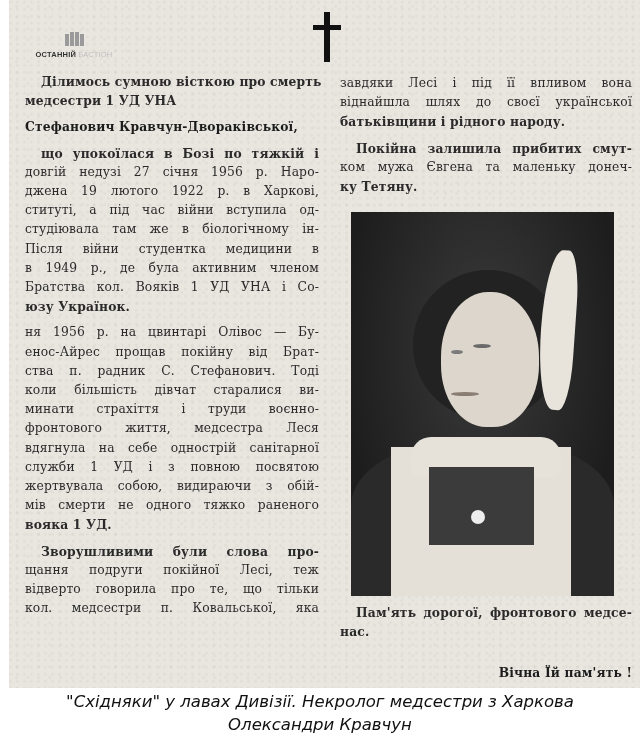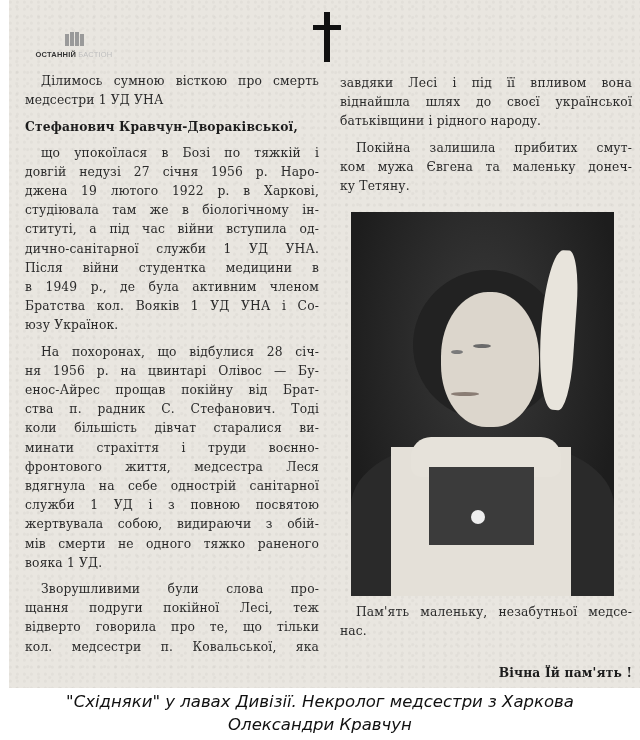--- a/index.html
+++ b/index.html
@@ -44,22 +44,22 @@
     .cross .h { position: absolute; left: 1px; top: 13px; width: 28px; height: 5px; background: #111; }
 
     .col {
       position: absolute; color: #2a2a2a;
       font-family: "DejaVu Serif", serif; font-size: 12.3px; line-height: 19.2px;
       letter-spacing: 0.15px;
     }
     .col-left { left: 16px; top: 72px; width: 294px; }
     .col-right { left: 331px; top: 74px; width: 292px; }
     .line { display: block; white-space: nowrap; text-align: justify; text-align-last: justify; }
-    .line.last { text-align-last: left; }
-    .indent { padding-left: 16px; }
+    .line.last { text-align-last: left; font-weight: bold; }
+    .indent { padding-left: 16px; font-weight: bold; }
     .bold { font-weight: bold; color: #1c1c1c; text-align: right; }
     .gap { height: 7px; }
 
     .photo {
       position: absolute; left: 342px; top: 212px; width: 263px; height: 384px;
       background: #2c2c2c; overflow: hidden;
     }
     .photo .bg { position: absolute; inset: 0; background: radial-gradient(ellipse at 50% 35%, #3a3a3a, #1d1d1d 75%); }
     .photo .hair { position: absolute; left: 62px; top: 58px; width: 150px; height: 150px; border-radius: 50%; background: #222; }
     .photo .face { position: absolute; left: 90px; top: 80px; width: 98px; height: 135px; border-radius: 48% 48% 46% 46%; background: #dcd6cc; }
@@ -104,29 +104,27 @@
 
   <div class="col col-left" id="col-left">
       <span class="line indent">Ділимось сумною вісткою про смерть</span>
       <span class="line last">медсестри 1 УД УНА</span>
       <div class="gap"></div>
       <span class="line bold last">Стефанович Кравчун-Дворaківської,</span>
       <div class="gap"></div>
       <span class="line indent">що упокоїлася в Бозі  по тяжкій і</span>
       <span class="line">довгій недузі 27 січня 1956 р. Наро-</span>
       <span class="line">джена 19 лютого 1922 р. в Харкові,</span>
+      <span class="line">ституті, а під час війни вступила од-</span>
       <span class="line">студіювала там же в біологічному ін-</span>
-      <span class="line">ституті, а під час війни вступила од-</span>
-      <span class="line">дично-санітарної служби 1 УД УНА.</span>
       <span class="line">Після війни  студентка  медицини в</span>
       <span class="line">в 1949 р., де була активним членом</span>
       <span class="line">Братства кол. Вояків 1 УД УНА і Со-</span>
       <span class="line last">юзу Українок.</span>
       <div class="gap"></div>
-      <span class="line indent">На похоронах, що відбулися 28 січ-</span>
       <span class="line">ня 1956 р. на цвинтарі Олівос — Бу-</span>
       <span class="line">енос-Айрес прощав покійну від Брат-</span>
       <span class="line">ства п. радник С. Стефанович. Тоді</span>
       <span class="line">коли більшість дівчат старалися ви-</span>
       <span class="line">минати страхіття і труди воєнно-</span>
       <span class="line">фронтового життя, медсестра Леся</span>
       <span class="line">вдягнула на себе однострій санітарної</span>
       <span class="line">служби 1 УД і з повною посвятою</span>
       <span class="line">жертвувала собою, видираючи з обій-</span>
       <span class="line">мів смерти не одного тяжко раненого</span>
@@ -156,21 +154,21 @@
     <div class="button"></div>
     <div class="hair"></div>
     <div class="face"></div>
     <div class="eye1"></div>
     <div class="eye2"></div>
     <div class="mouth"></div>
     <div class="cap"></div>
   </div>
 
   <div class="col col-right" style="top:603px;" id="col-right-bottom">
-      <span class="line indent">Пам'ять маленьку, незабутньої медсе-</span>
+      <span class="line indent">Пам'ять дорогої, фронтового медсе-</span>
       <span class="line last">нас.</span>
     </div>
   <div class="col" style="left:331px; top:663px; width:292px; text-align:right;">
     <span class="bold">Вічна Їй пам'ять !</span>
   </div>
 </div>
 
 <div class="caption">
   <div>"Східняки" у лавах Дивізії. Некролог медсестри з Харкова</div>
   <div>Олександри Кравчун</div>

